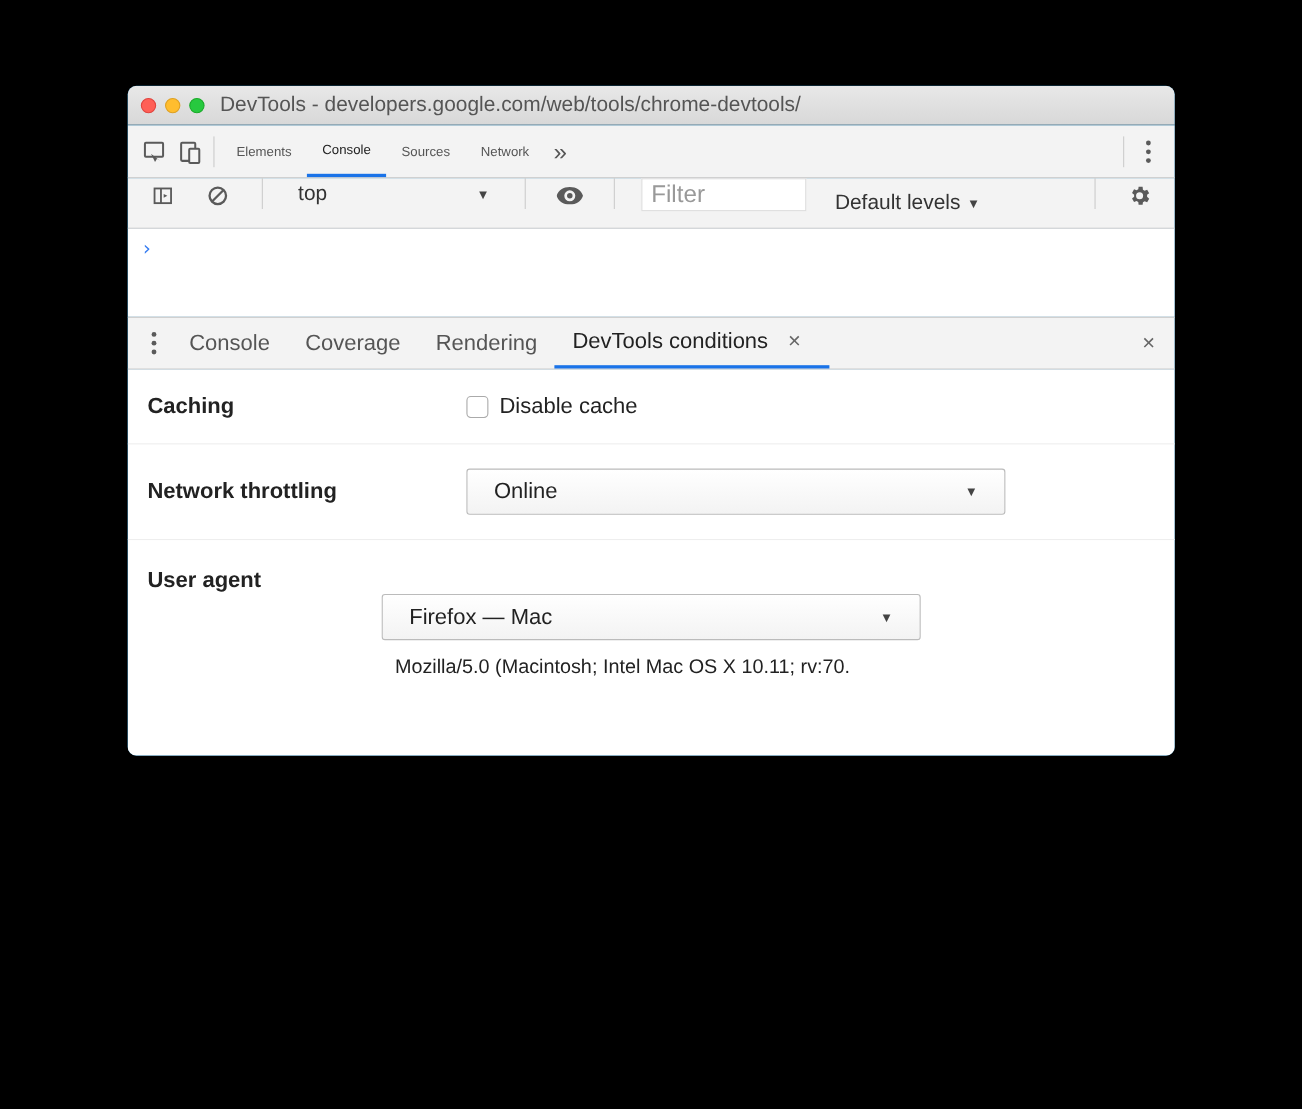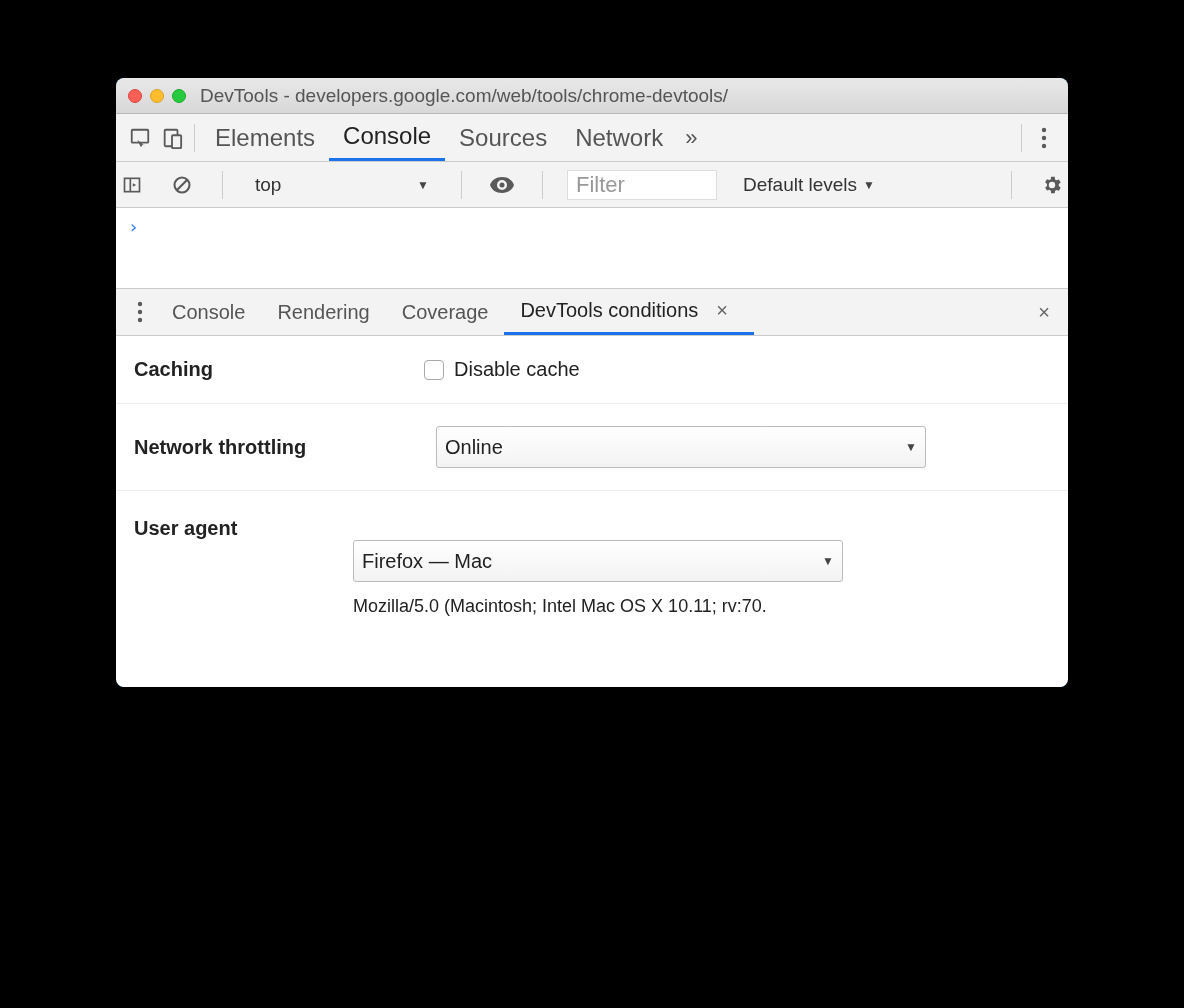--- a/index.html
+++ b/index.html
@@ -38,31 +38,30 @@
 .tabbar {
   height: 48px;
   background: #f3f3f3;
   border-bottom: 1px solid #ccc;
   display: flex;
   align-items: center;
   padding: 0 8px;
 }
 .tool-icon { width: 32px; height: 32px; display:flex; align-items:center; justify-content:center; color:#5a5a5a; cursor:pointer; }
 .vsep { width:1px; height:28px; background:#ccc; margin:0 6px; }
-.tab { padding: 0 14px; height:100%; display:flex; align-items:center; font-size:24px; color:#555; cursor:pointer; }
+.tab { padding: 0 14px; height:100%; display:flex; align-items:center; font-size:12px; color:#555; cursor:pointer; }
 .tab.active { color:#222; border-bottom:3px solid #1a73e8; }
 .spacer { flex:1; }
 
 .console-toolbar {
   height: 46px;
   background: #f3f3f3;
   border-bottom: 1px solid #ccc;
   display:flex;
-  align-items:center;
-  padding: 0 0;
+  padding: 0 16px;
   gap: 18px;
 }
 .ctx-select {
   display:flex; align-items:center; justify-content:space-between;
   width: 190px; height:30px; padding:0 8px; font-size:19px; color:#333;
   cursor:pointer;
 }
 .filter-input {
   width: 150px; height:30px; border:1px solid #ddd; background:#fff;
   padding: 0 8px; font-size:22px; color:#333;
@@ -95,21 +94,21 @@
 .row-inline { display:flex; align-items:center; gap:10px; }
 
 .checkbox {
   width:20px; height:20px; border:1.5px solid #aaa; border-radius:4px;
   background:#fff; cursor:pointer; flex-shrink:0;
 }
 .select {
   width: 490px; height:42px; border:1px solid #bbb; border-radius:3px;
   background: linear-gradient(#fff,#f3f3f3);
   display:flex; align-items:center; justify-content:space-between;
-  padding:0 8px; font-size:20px; color:#222; cursor:pointer;margin-left:12px;
+  padding:0 24px; font-size:20px; color:#222; cursor:pointer;
 }
 .ua-string { font-size:18px; color:#222; padding-left: 12px; }
 
 .dropdown-caret { font-size:12px; color:#444; }
 .eye-icon svg, .gear-icon svg, .kebab-icon svg { display:block; }
 .more-chevron { font-size:22px; color:#555; padding:0 8px; }
 </style>
 </head>
 <body>
 
@@ -212,24 +211,24 @@
       <svg width="6" height="22" viewBox="0 0 6 22" fill="#5a5a5a">
           <circle cx="3" cy="3" r="2.2"></circle>
           <circle cx="3" cy="11" r="2.2"></circle>
           <circle cx="3" cy="19" r="2.2"></circle>
         </svg>
     </div>
     <div class="drawer-tab">
         <span>Console</span>
       </div>
     <div class="drawer-tab">
+        <span>Coverage</span>
+      </div>
+    <div class="drawer-tab">
         <span>Rendering</span>
-      </div>
-    <div class="drawer-tab">
-        <span>Coverage</span>
       </div>
     <div class="drawer-tab active">
       <span>DevTools conditions</span>
       <span class="close-x">×</span>
     </div>
     <div class="spacer"></div>
     <span class="close-x">×</span>
   </div>
 
   <div class="panel">

